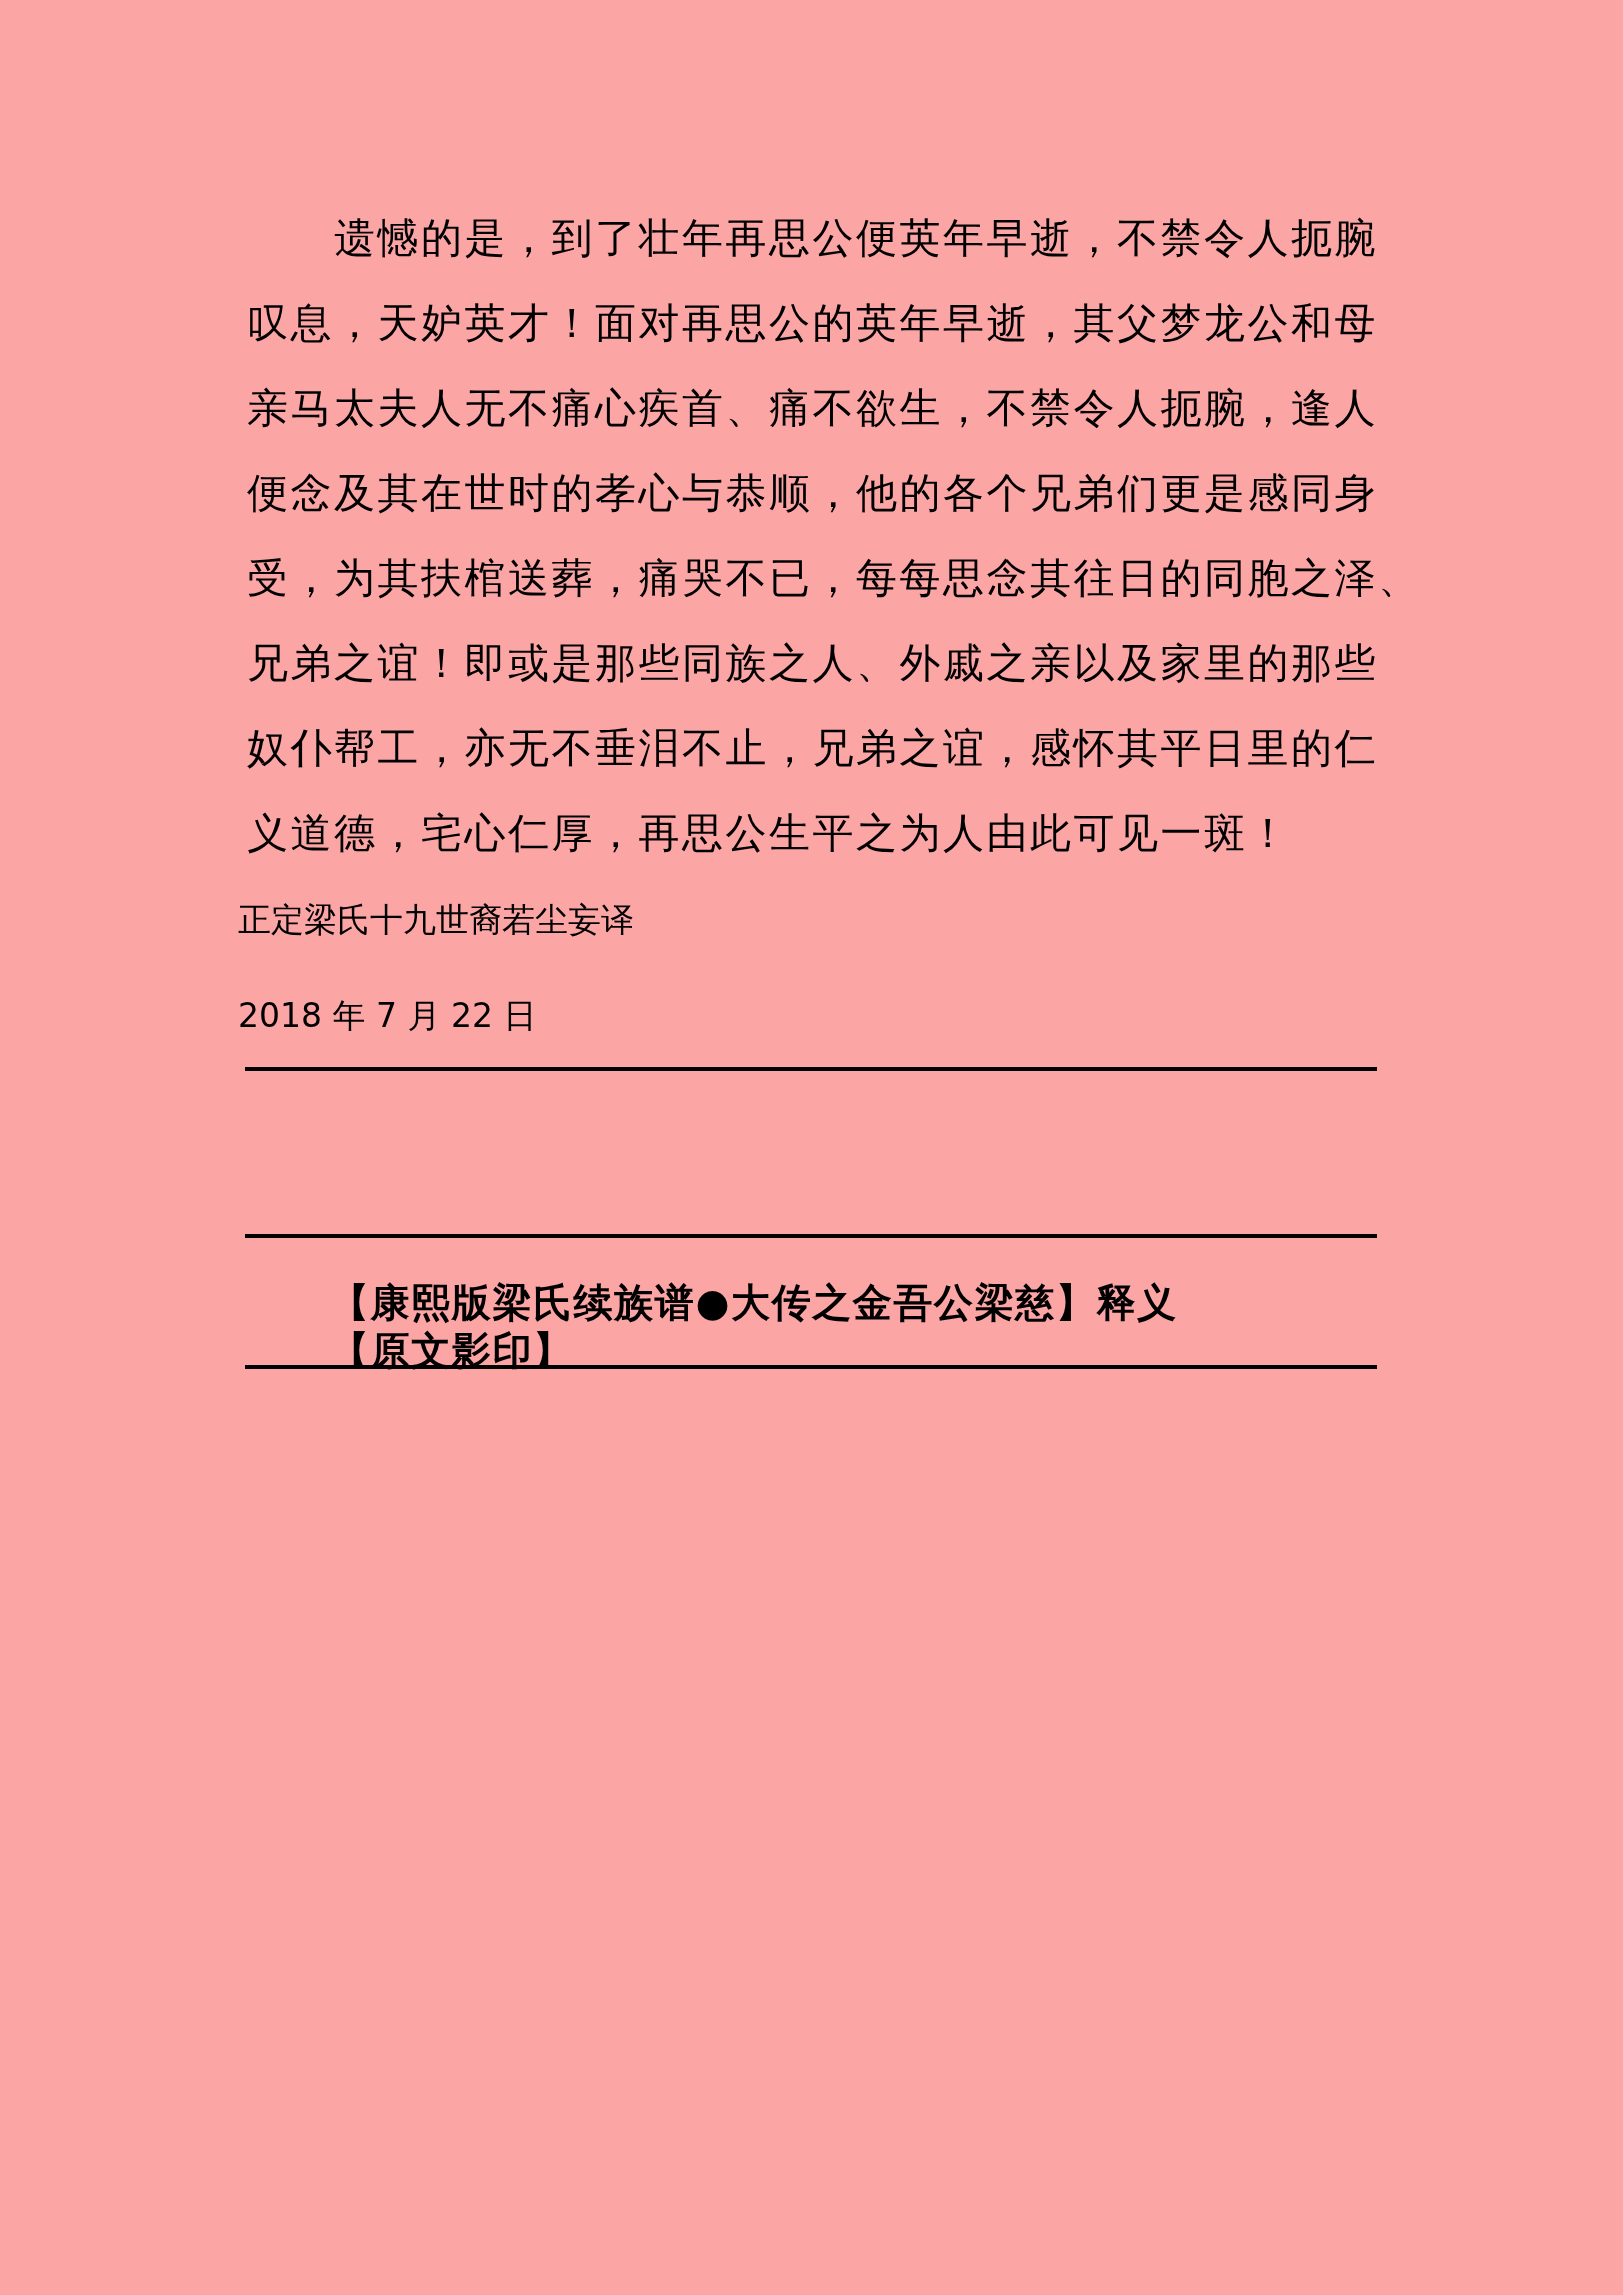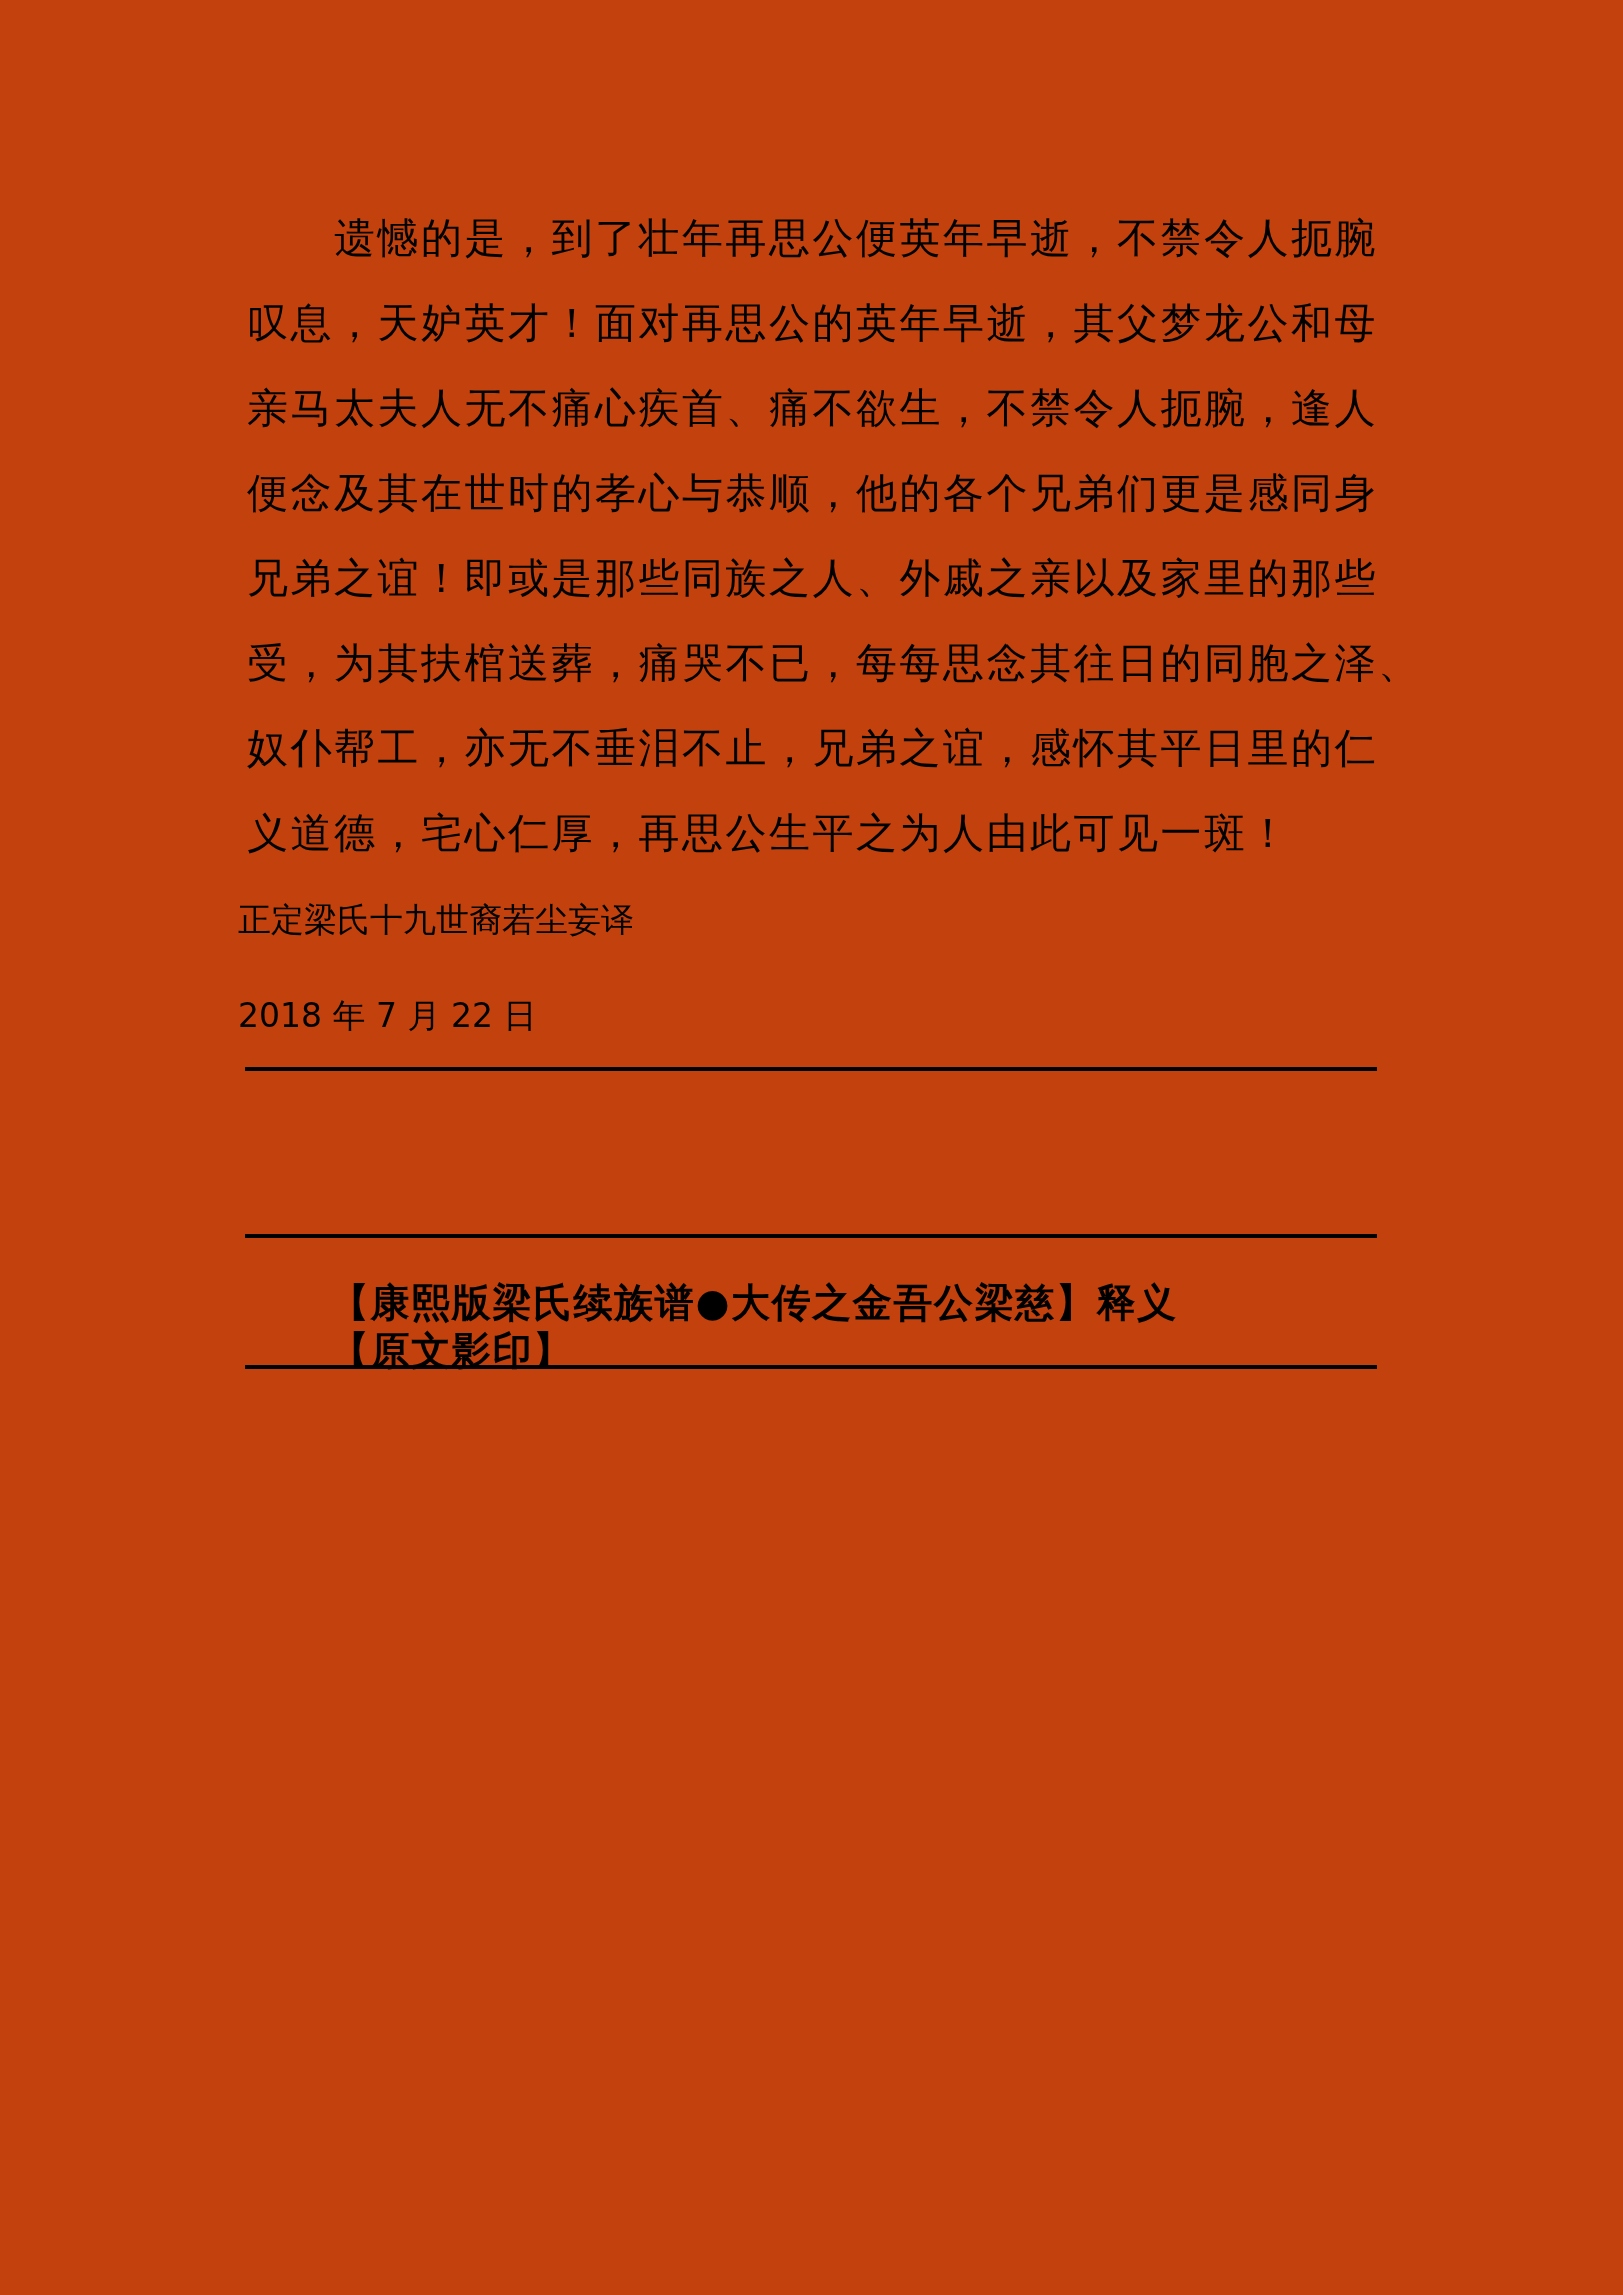--- a/index.html
+++ b/index.html
@@ -1,40 +1,40 @@
 <!DOCTYPE html>
 <html style="font-size:13px"><head>
 <meta charset="utf-8">
 <style>
   html, body { margin: 0; padding: 0; background: #ffffff; }
   body { width: 1623px; height: 2295px; position: relative; overflow: hidden;
          font-family: "DejaVu Serif", "Liberation Serif", serif; color: #000; }
-  .page { position: absolute; left: 0; top: 0; width: 1623px; height: 2295px; background: #c2410c; }
+  .page { position: absolute; left: 0; top: 0; width: 1623px; height: 2295px; background: #fca5a5; }
   .para { position: absolute; left: 247px; width: 1145px; top: 209px; }
   .para-line { display: block; height: 85px; line-height: 59px; font-size: 41px;
                letter-spacing: 2.5px; white-space: nowrap; }
   .para-line.indent { padding-left: 87px; }
   .sig { position: absolute; left: 238px; font-size: 33px; white-space: nowrap;
          font-family: "DejaVu Sans", "Liberation Sans", sans-serif; }
   .rule { position: absolute; left: 245px; width: 1132px; height: 4.1px; background: #000; }
   .heading { position: absolute; left: 304px; font-size: 39px; font-weight: bold; white-space: nowrap;
              letter-spacing: 1.6px; margin-left: 26px; }
 </style>
 </head>
 <body>
 
 <div class="page">
 
   <div class="para">
     <span class="para-line indent">遗憾的是，到了壮年再思公便英年早逝，不禁令人扼腕</span>
     <span class="para-line">叹息，天妒英才！面对再思公的英年早逝，其父梦龙公和母</span>
     <span class="para-line">亲马太夫人无不痛心疾首、痛不欲生，不禁令人扼腕，逢人</span>
     <span class="para-line">便念及其在世时的孝心与恭顺，他的各个兄弟们更是感同身</span>
+    <span class="para-line">受，为其扶棺送葬，痛哭不已，每每思念其往日的同胞之泽、</span>
     <span class="para-line">兄弟之谊！即或是那些同族之人、外戚之亲以及家里的那些</span>
-    <span class="para-line">受，为其扶棺送葬，痛哭不已，每每思念其往日的同胞之泽、</span>
     <span class="para-line">奴仆帮工，亦无不垂泪不止，兄弟之谊，感怀其平日里的仁</span>
     <span class="para-line">义道德，宅心仁厚，再思公生平之为人由此可见一斑！</span>
   </div>
 
   <div class="sig" style="top:898px;">正定梁氏十九世裔若尘妄译</div>
   <div class="sig" style="top:982px;margin-top:12px;">2018 年 7 月 22 日</div>
 
   <div class="rule" style="top:1067px;"></div>
   <div class="rule" style="top:1234px;"></div>
 

